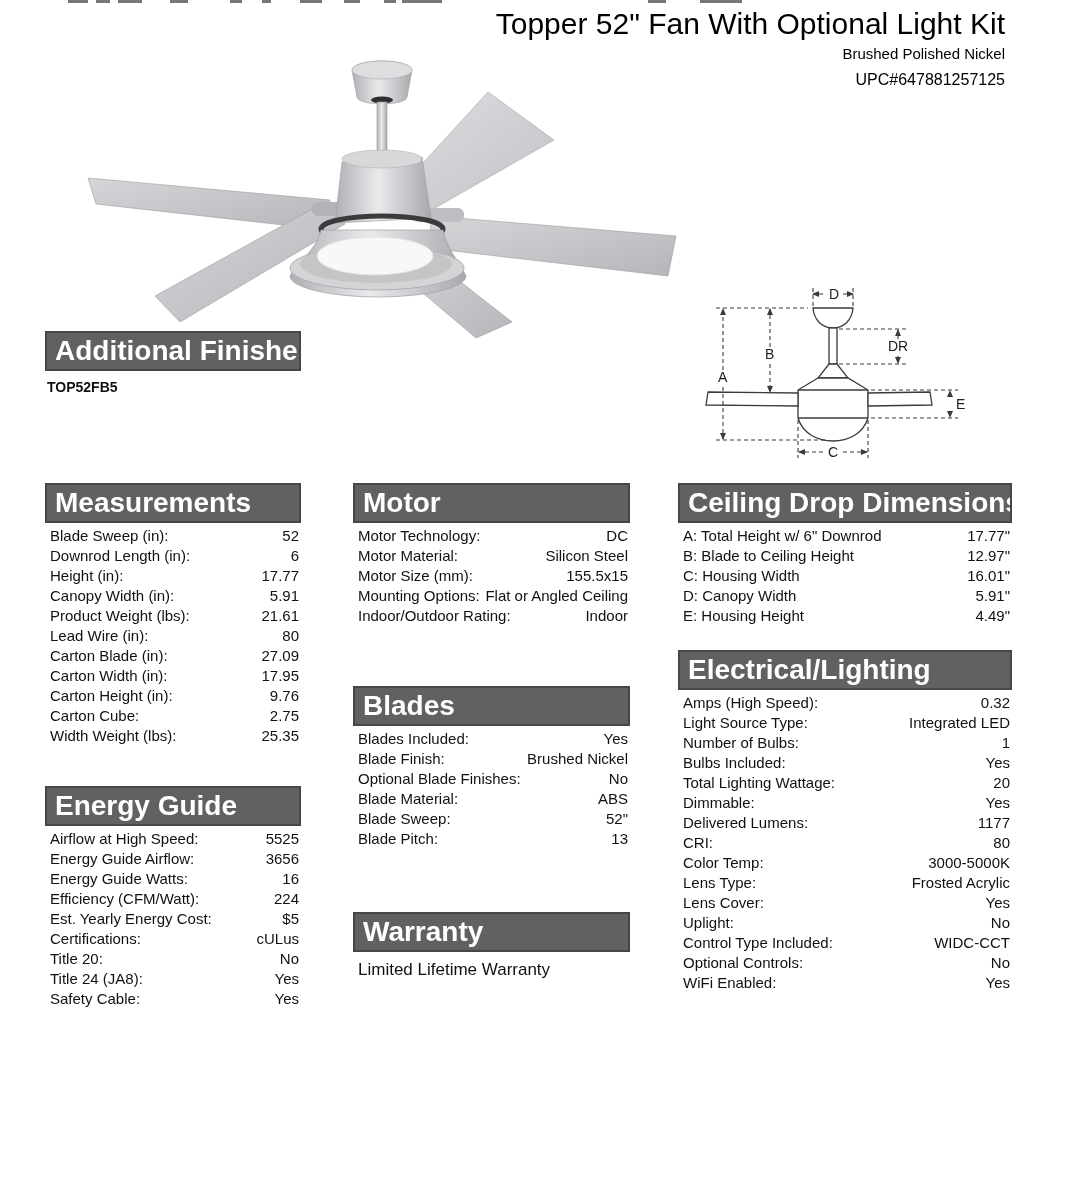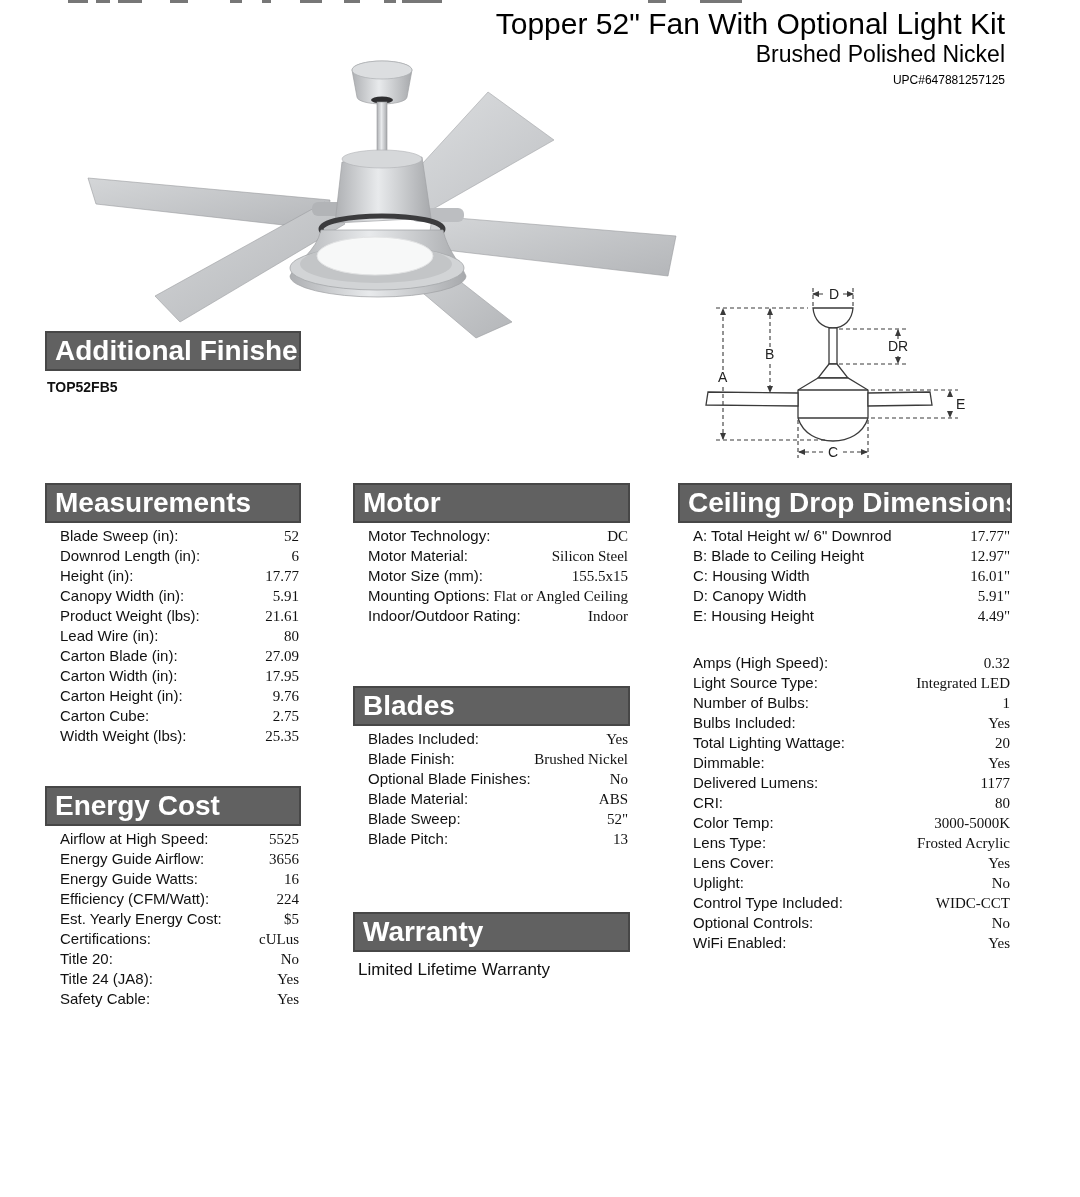--- a/index.html
+++ b/index.html
@@ -4,37 +4,37 @@
 <style>
   html,body{margin:0;padding:0;background:#ffffff;}
   body{width:1080px;height:1197px;position:relative;font-family:"Liberation Sans",sans-serif;color:#111;overflow:hidden;}
 
   
   .frag{position:absolute;top:0;height:3px;background:#4a4a4a;opacity:.75;}
 
   
   .header-block{position:absolute;top:7px;right:75px;text-align:right;color:#000;}
   .title{font-size:30px;line-height:34px;}
-  .subtitle{font-size:23px;line-height:26px;}
-  .upc{font-size:12px;line-height:26px;}
+  .subtitle{font-size:15px;line-height:26px;}
+  .upc{font-size:16px;line-height:26px;}
 
   
   #fan-photo{position:absolute;left:60px;top:50px;}
   #dim-diagram{position:absolute;left:688px;top:272px;}
   .dimlabel{font-size:14px;fill:#222;font-family:"Liberation Sans",sans-serif;}
 
   
   .section{position:absolute;}
   .sec-header{height:40px;box-sizing:border-box;background:#616161;border:2px solid #474747;
               color:#fff;font-weight:bold;font-size:28px;line-height:36px;padding-left:8px;
               white-space:nowrap;overflow:hidden;}
   .rows{margin-top:3px;}
   .spec-row{display:flex;justify-content:space-between;height:20px;font-size:15px;line-height:20px;padding:0 2px 0 5px;}
-  .spec-row .lbl{white-space:nowrap;margin-left:10px;}
-  .spec-row .val{white-space:nowrap;text-align:center;font-family:Liberation Serif, serif;}
+  .spec-row .lbl{white-space:nowrap;}
+  .spec-row .val{white-space:nowrap;text-align:center;}
   .plain-text{font-size:17px;line-height:20px;margin-top:8px;padding-left:5px;}
   .model-text{font-size:14px;font-weight:bold;margin-top:8px;padding-left:2px;}
 
   #sec-additional{left:45px;top:331px;width:256px;}
   #sec-measurements{left:45px;top:483px;width:256px;}
   #sec-energy{left:45px;top:786px;width:256px;}
   #sec-motor{left:353px;top:483px;width:277px;}
   #sec-blades{left:353px;top:686px;width:277px;}
   #sec-warranty{left:353px;top:912px;width:277px;}
   #sec-ceiling{left:678px;top:483px;width:334px;}
@@ -216,21 +216,21 @@
         <span class="val">2.75</span>
       </div>
       <div class="spec-row">
         <span class="lbl">Width Weight (lbs):</span>
         <span class="val">25.35</span>
       </div>
     </div>
 </div>
 
 <div class="section" id="sec-energy">
-  <div class="sec-header">Energy Cost</div>
+  <div class="sec-header">Energy Guide</div>
   <div class="rows">
       <div class="spec-row">
         <span class="lbl">Airflow at High Speed:</span>
         <span class="val">5525</span>
       </div>
       <div class="spec-row">
         <span class="lbl">Energy Guide Airflow:</span>
         <span class="val">3656</span>
       </div>
       <div class="spec-row">
@@ -345,20 +345,21 @@
         <span class="val">5.91"</span>
       </div>
       <div class="spec-row">
         <span class="lbl">E: Housing Height</span>
         <span class="val">4.49"</span>
       </div>
     </div>
 </div>
 
 <div class="section" id="sec-electrical">
+  <div class="sec-header">Electrical/Lighting</div>
   <div class="rows">
       <div class="spec-row">
         <span class="lbl">Amps (High Speed):</span>
         <span class="val">0.32</span>
       </div>
       <div class="spec-row">
         <span class="lbl">Light Source Type:</span>
         <span class="val">Integrated LED</span>
       </div>
       <div class="spec-row">

